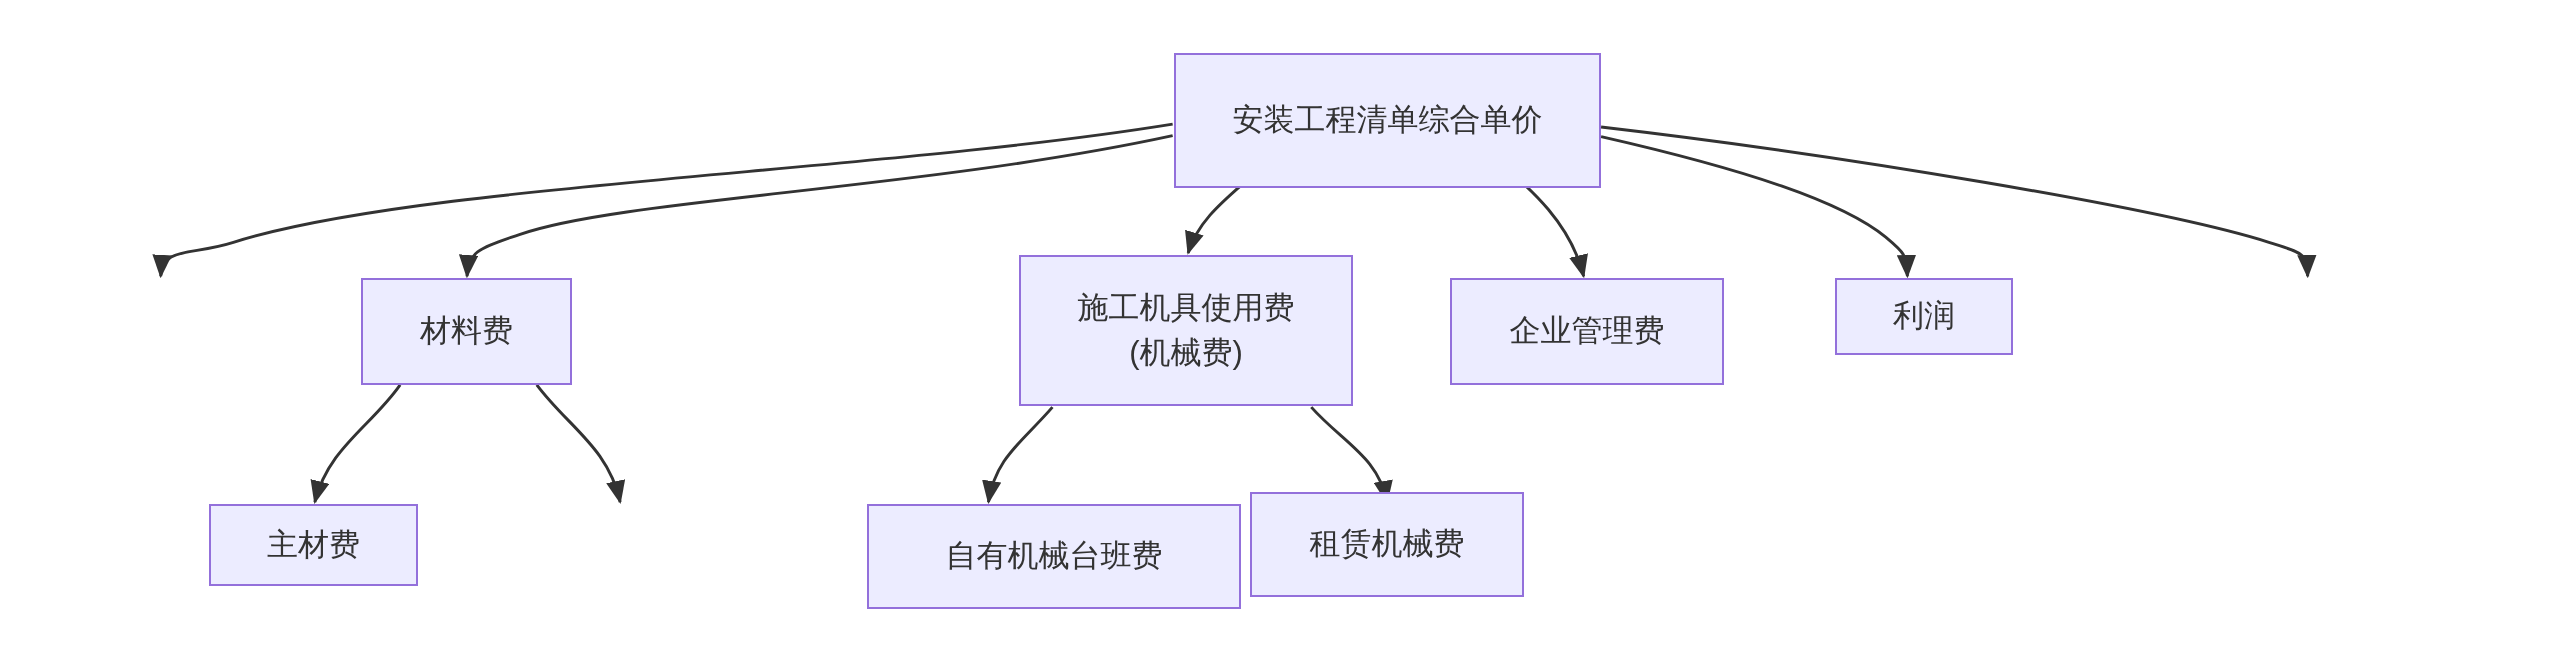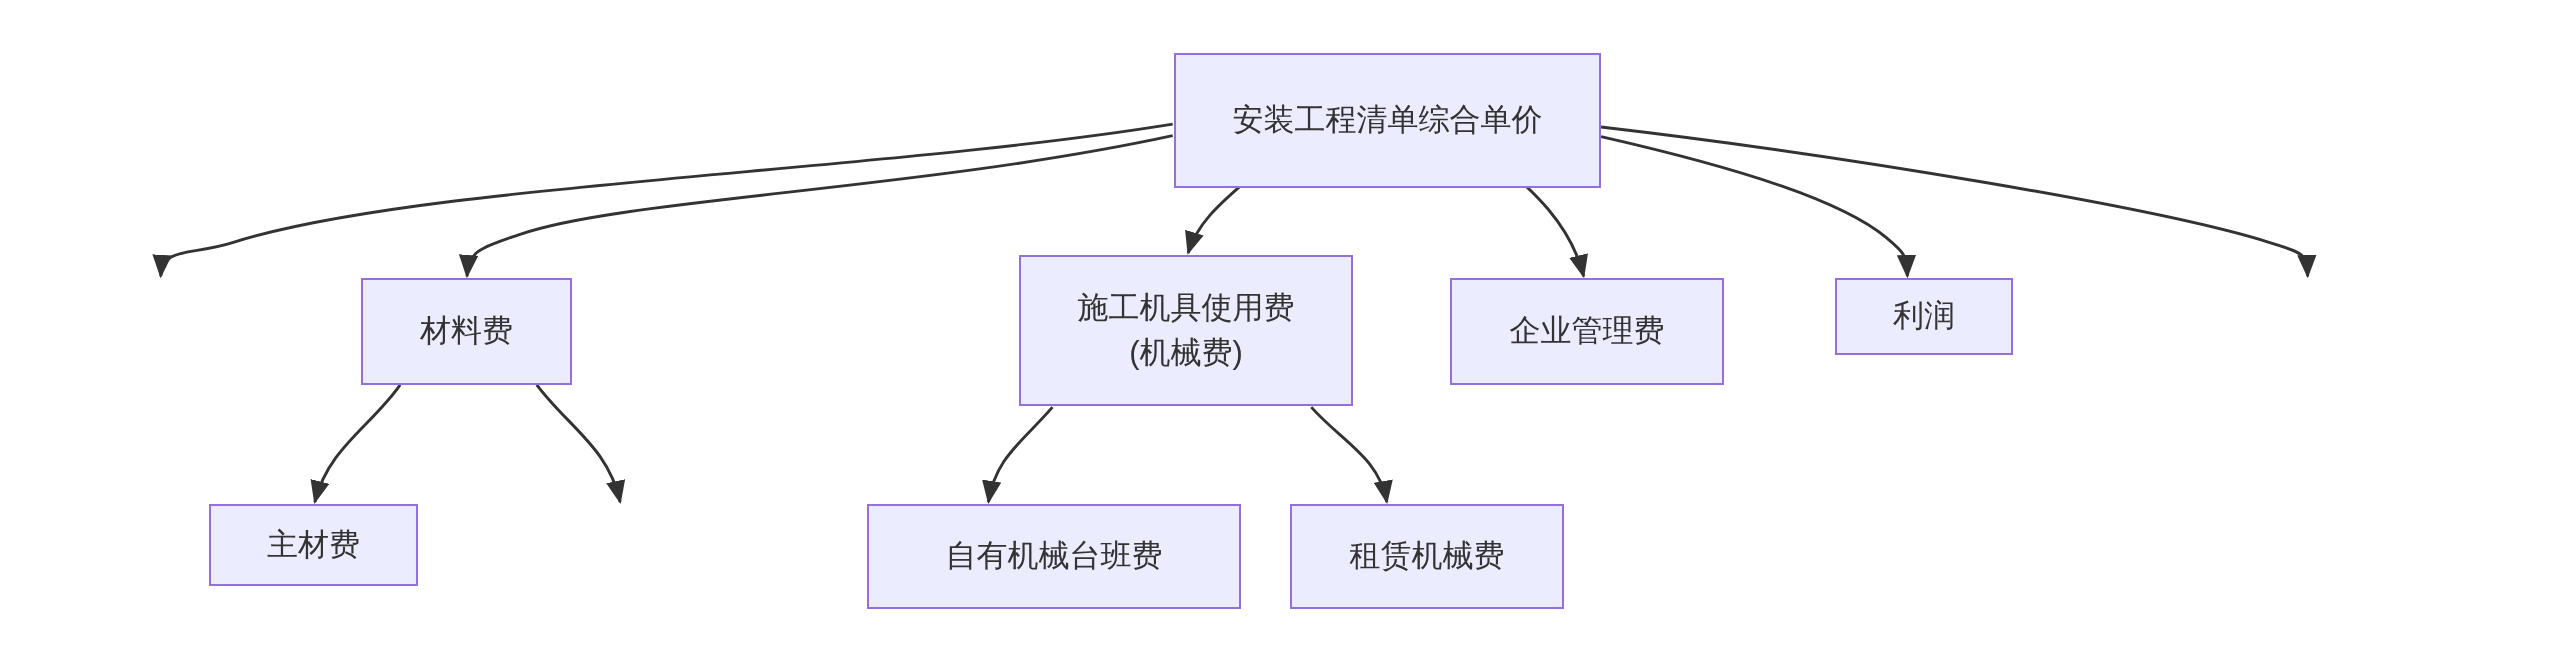--- a/index.html
+++ b/index.html
@@ -46,21 +46,21 @@
   .n-root        { left: 1174px; top: 53px;  width: 427px; height: 135px; }
   .n-labor       { left: 54px;   top: 278px; width: 210px; height: 107px; }
   .n-material    { left: 361px;  top: 278px; width: 211px; height: 107px; }
   .n-machinery   { left: 1019px; top: 255px; width: 334px; height: 151px; }
   .n-management  { left: 1450px; top: 278px; width: 274px; height: 107px; }
   .n-profit      { left: 1819px; top: 278px; width: 178px; height: 77px; margin-left: 16px; }
   .n-risk        { left: 2095px; top: 278px; width: 429px; height: 107px; }
   .n-main-mat    { left: 209px;  top: 504px; width: 209px; height: 82px; }
   .n-aux-mat     { left: 514px;  top: 504px; width: 212px; height: 105px; }
   .n-own-mach    { left: 820px;  top: 504px; width: 374px; height: 105px; margin-left: 47px; }
-  .n-rental-mach { left: 1250px; top: 504px; width: 274px; height: 105px; margin-left: 40px; }
+  .n-rental-mach { left: 1250px; top: 492px; width: 274px; height: 105px; }
 </style>
 </head>
 <body>
 
 <div class="canvas">
 
   <svg class="edge-layer" viewBox="0 0 2656 684" xmlns="http://www.w3.org/2000/svg">
     <defs>
       <marker id="arrow" markerUnits="userSpaceOnUse" markerWidth="24" markerHeight="20" viewBox="0 0 24 20" refX="22" refY="10" orient="auto">
         <path d="M0,0 L24,10 L0,20 Z" fill="#333333"></path>

